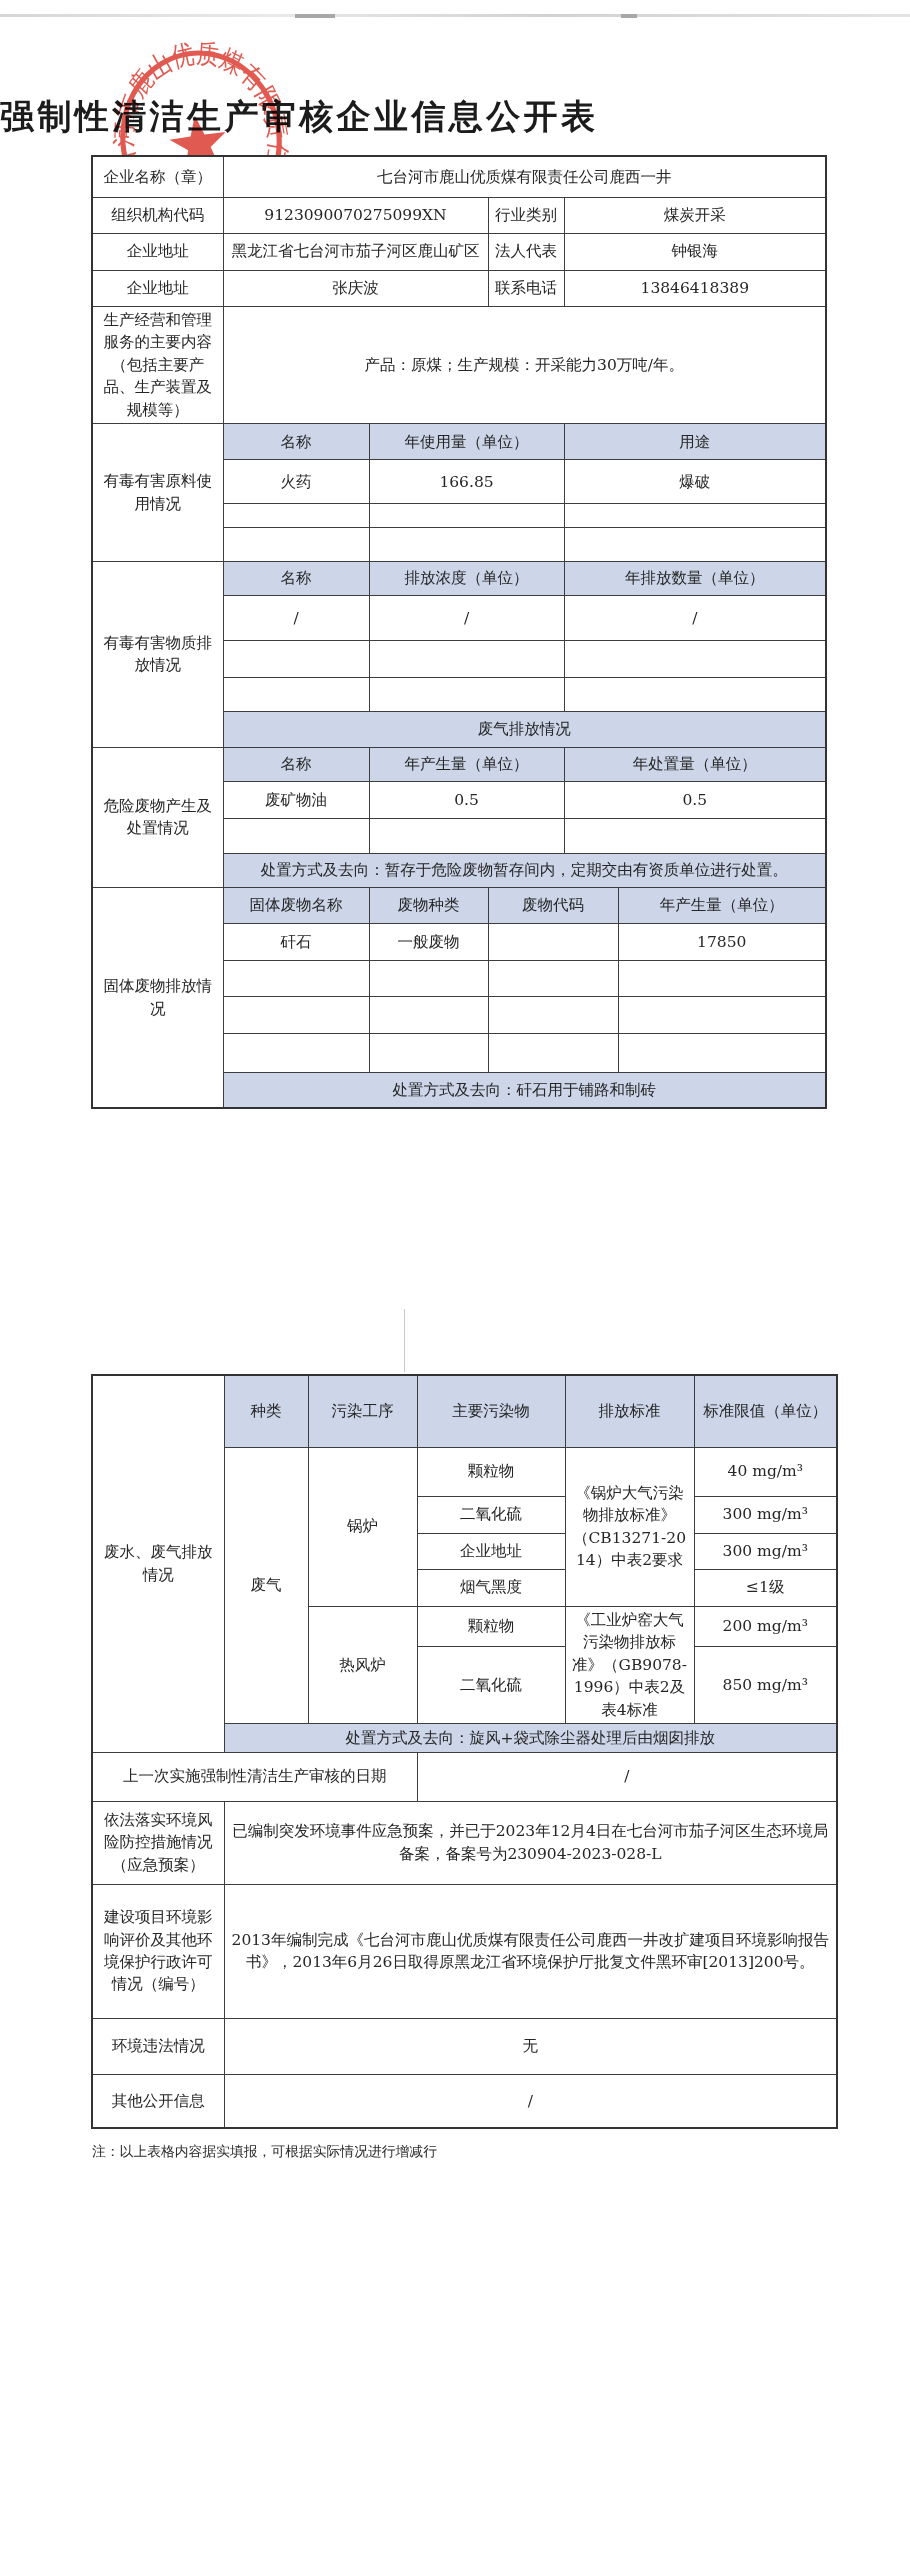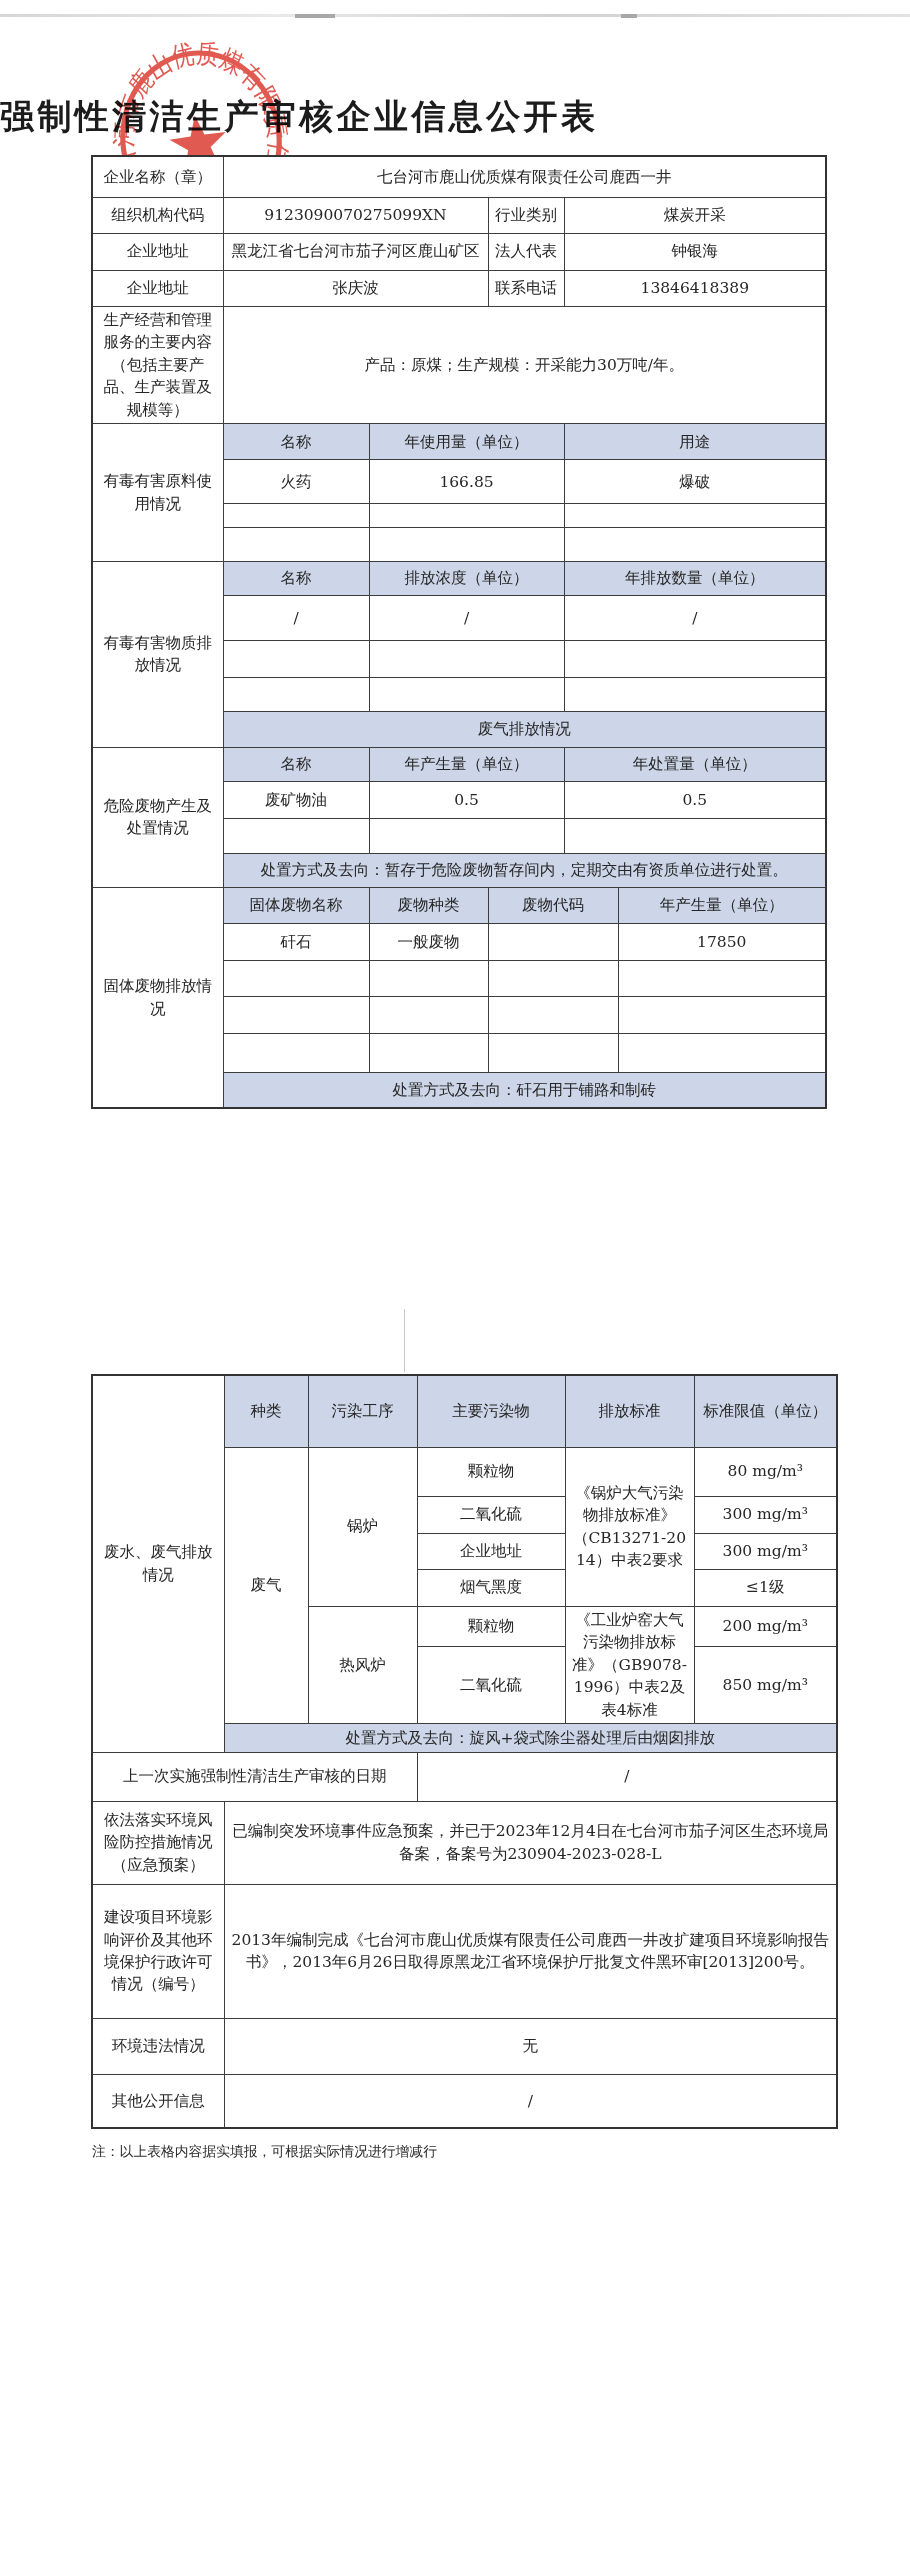--- a/index.html
+++ b/index.html
@@ -238,21 +238,21 @@
         <td class="blue">污染工序</td>
         <td class="blue">主要污染物</td>
         <td class="blue">排放标准</td>
         <td class="blue">标准限值（单位）</td>
       </tr>
       <tr style="height:49px">
         <td rowspan="6">废气</td>
         <td rowspan="4">锅炉</td>
         <td>颗粒物</td>
         <td rowspan="4">《锅炉大气污染物排放标准》（CB13271-2014）中表2要求</td>
-        <td>80 mg/m³</td>
+        <td>40 mg/m³</td>
       </tr>
       <tr style="height:37px">
         <td>二氧化硫</td>
         <td>300 mg/m³</td>
       </tr>
       <tr style="height:36px">
         <td>企业地址</td>
         <td>300 mg/m³</td>
       </tr>
       <tr style="height:37px">

